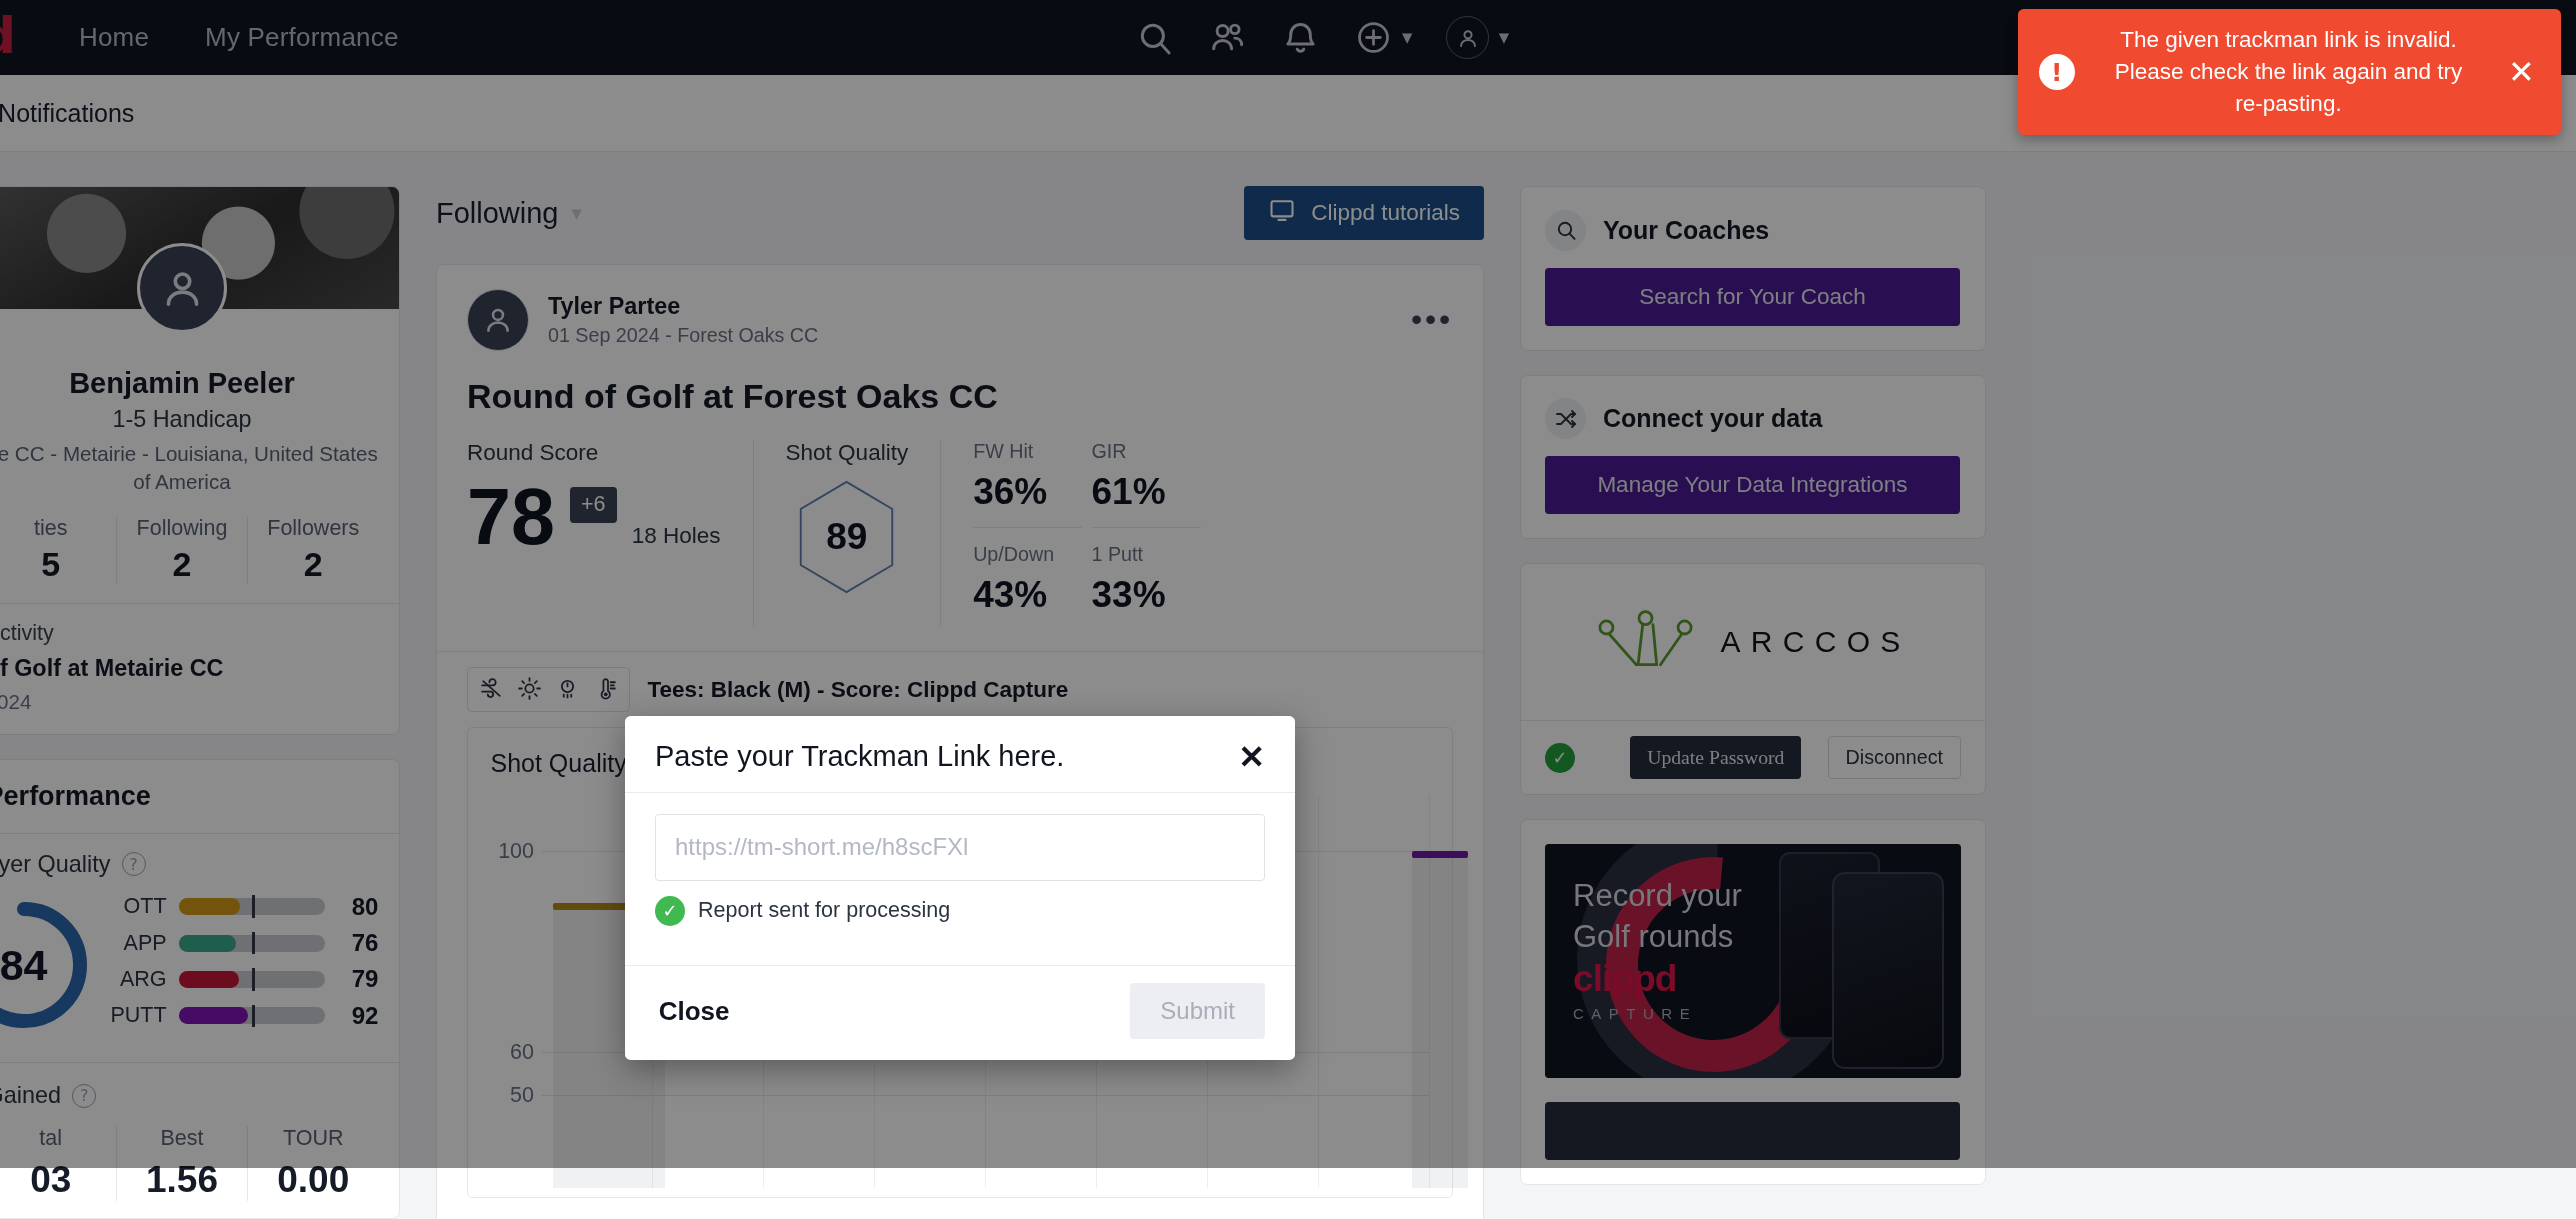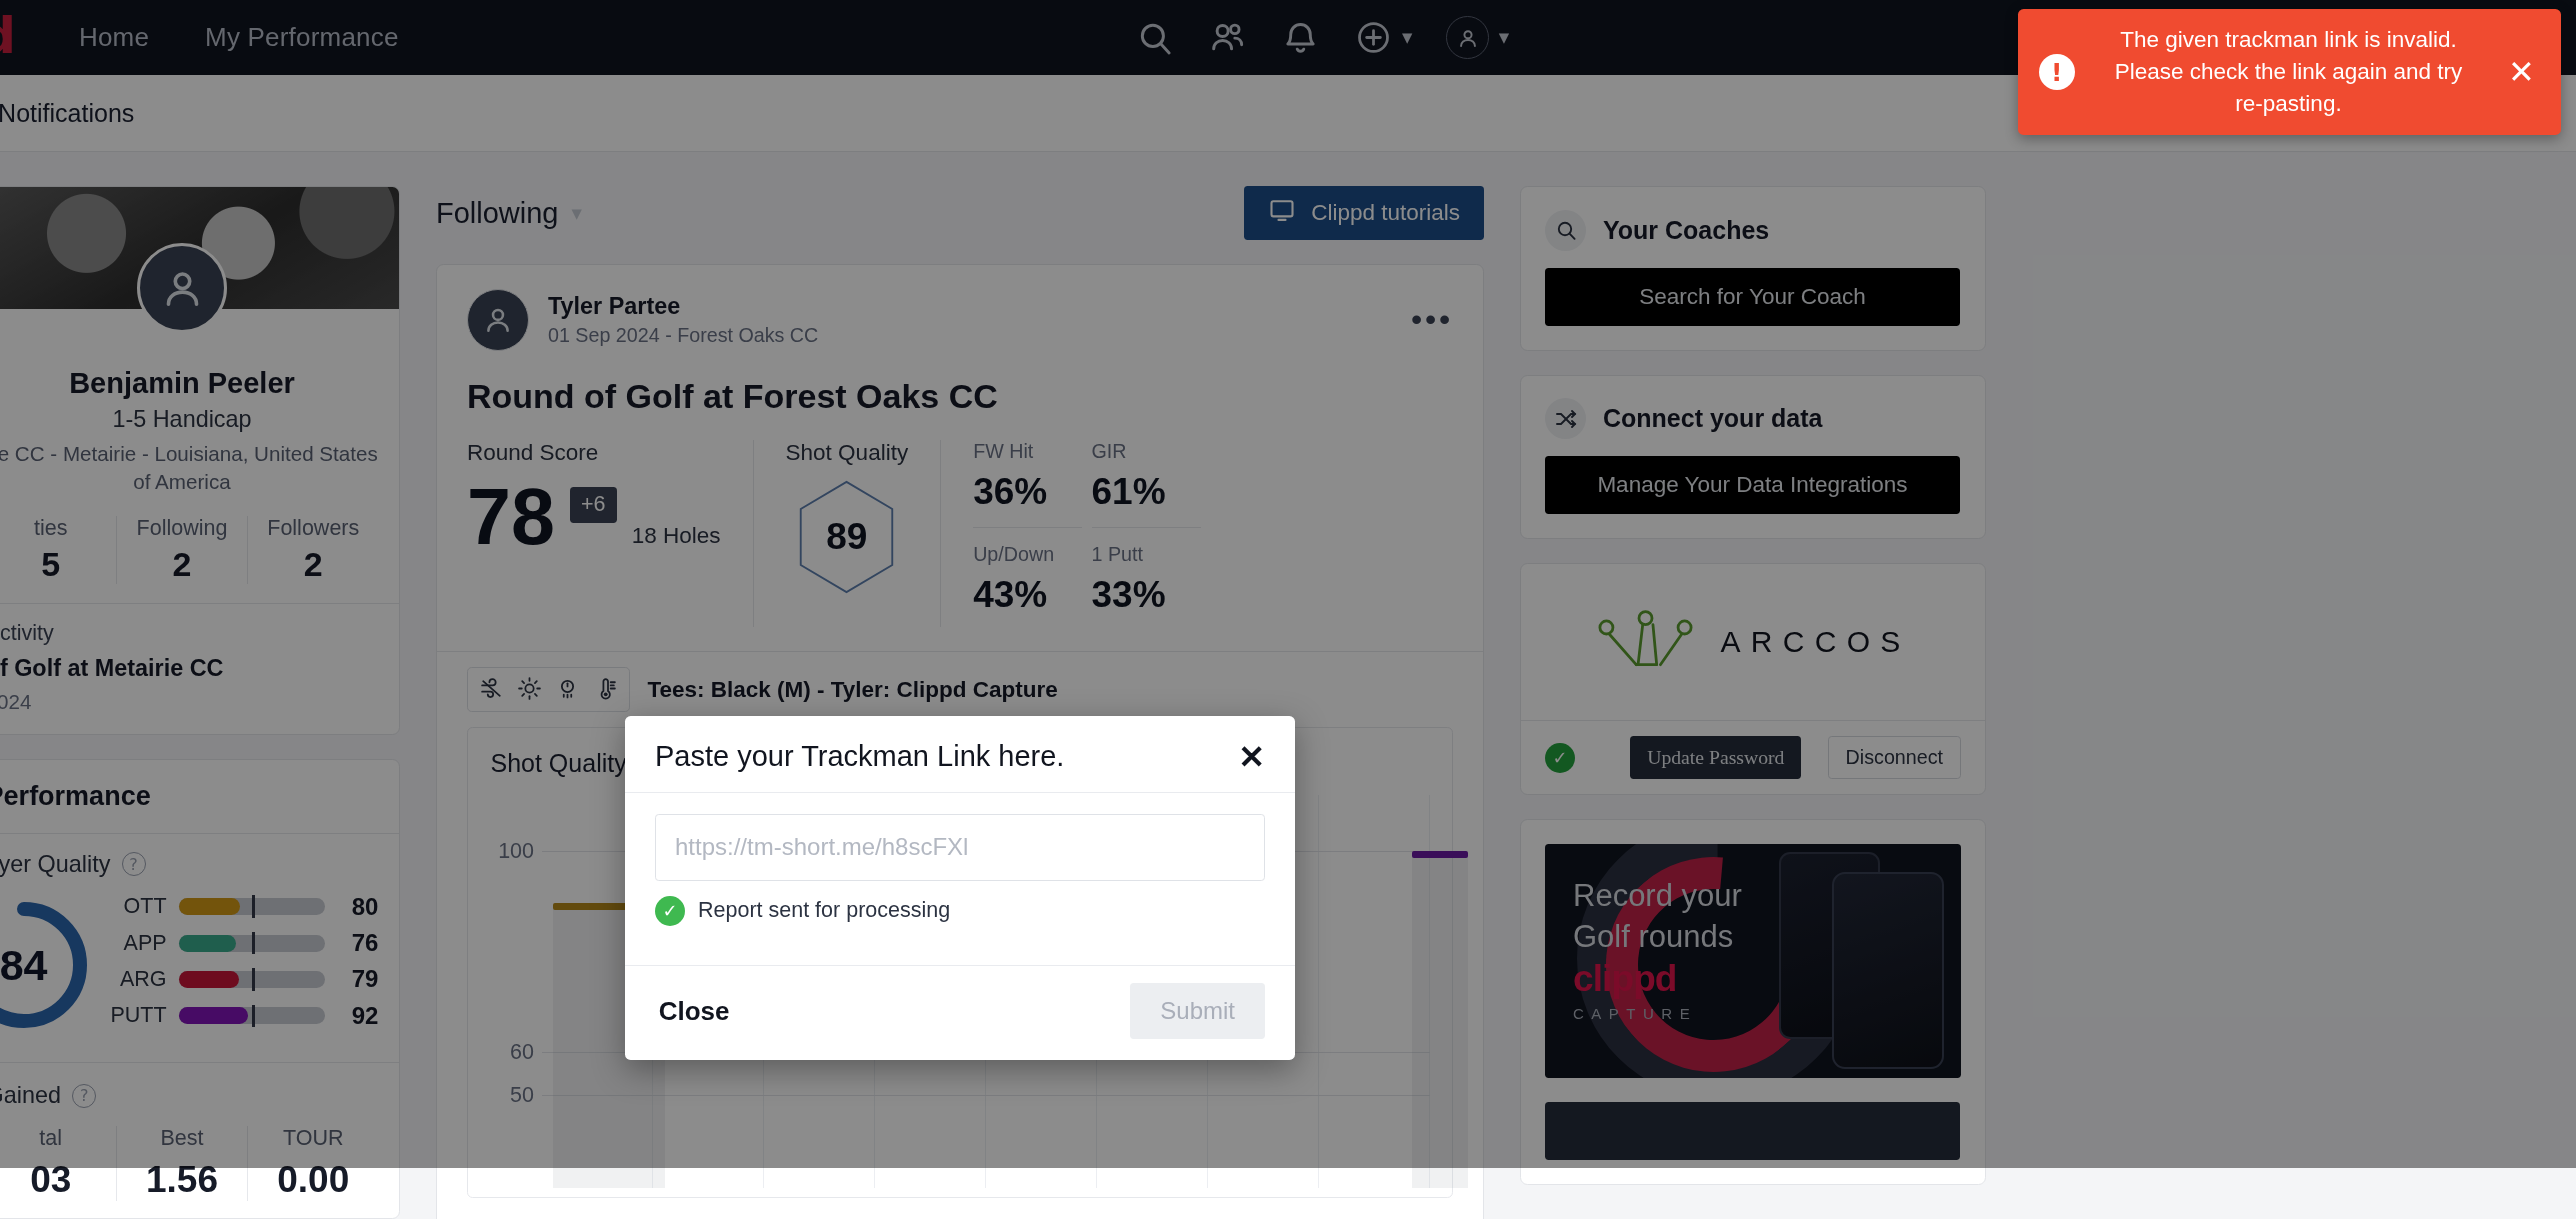--- a/index.html
+++ b/index.html
@@ -216,21 +216,21 @@
   .col-right { width: 466px; flex: 0 0 auto; }
   .rc-head { display: flex; align-items: center; gap: 17px; padding: 22.5px 24px 17px; }
   .rc-ico-circ {
     width: 41px; height: 41px; border-radius: 50%; background: #eef0f3;
     display:flex; align-items:center; justify-content:center; color:#2c3342;
   }
   .rc-ico-circ svg { width: 24px; height: 24px; }
   .rc-title { font-size: 25px; font-weight: 700; color: #161b28; }
   .rc-btn {
     display: block; width: calc(100% - 49px); margin: 0 24px 24px; height: 58px;
-    background: #000000; color: #e4e7ec; border: none; border-radius: 3.7px;
+    background: #4c1d95; color: #e4e7ec; border: none; border-radius: 3.7px;
     font-size: 22.5px; cursor: pointer; font-family: "Liberation Sans", sans-serif;
   }
   .arccos-body { padding: 43px 24px 43px; display: flex; align-items: center; justify-content: center; gap: 24px; }
   .arccos-word { font-size: 30px; letter-spacing: 10.3px; color: #11151f; font-weight: 400; }
   .arccos-foot { border-top: 0.9px solid #e6e8ec; padding: 15px 24px; display: flex; align-items: center; gap: 15px; }
   .ok-dot {
     width: 30px; height: 30px; border-radius: 50%; background: #23a13c; color: #fff;
     display: flex; align-items: center; justify-content: center; font-size: 18px;
   }
   .btn-dark-sm {
@@ -606,21 +606,21 @@
                   <path d="M10 14.4V5.2a2.2 2.2 0 1 1 4.4 0v9.2a4 4 0 1 1-4.4 0Z"></path>
                   <circle cx="12.2" cy="17.6" r="1.8" fill="currentColor" stroke="none"></circle>
                   <g stroke-linecap="round">
                     <line x1="17" y1="6" x2="21" y2="6"></line>
                     <line x1="17" y1="9" x2="20" y2="9"></line>
                     <line x1="17" y1="12" x2="21" y2="12"></line>
                   </g>
                 </svg>
             </span>
           </div>
-          <div class="tag-text">Tees: Black (M)  -  Tyler: Clippd Capture</div>
+          <div class="tag-text">Tees: Black (M)  -  Score: Clippd Capture</div>
         </div>
 
         <div class="chart-card">
           <div class="chart-title">Shot Quality</div>
           <div class="plot">
             <div class="bands">
               <div class="band"></div>
               <div class="band"></div>
               <div class="band"></div>
               <div class="band"></div>

